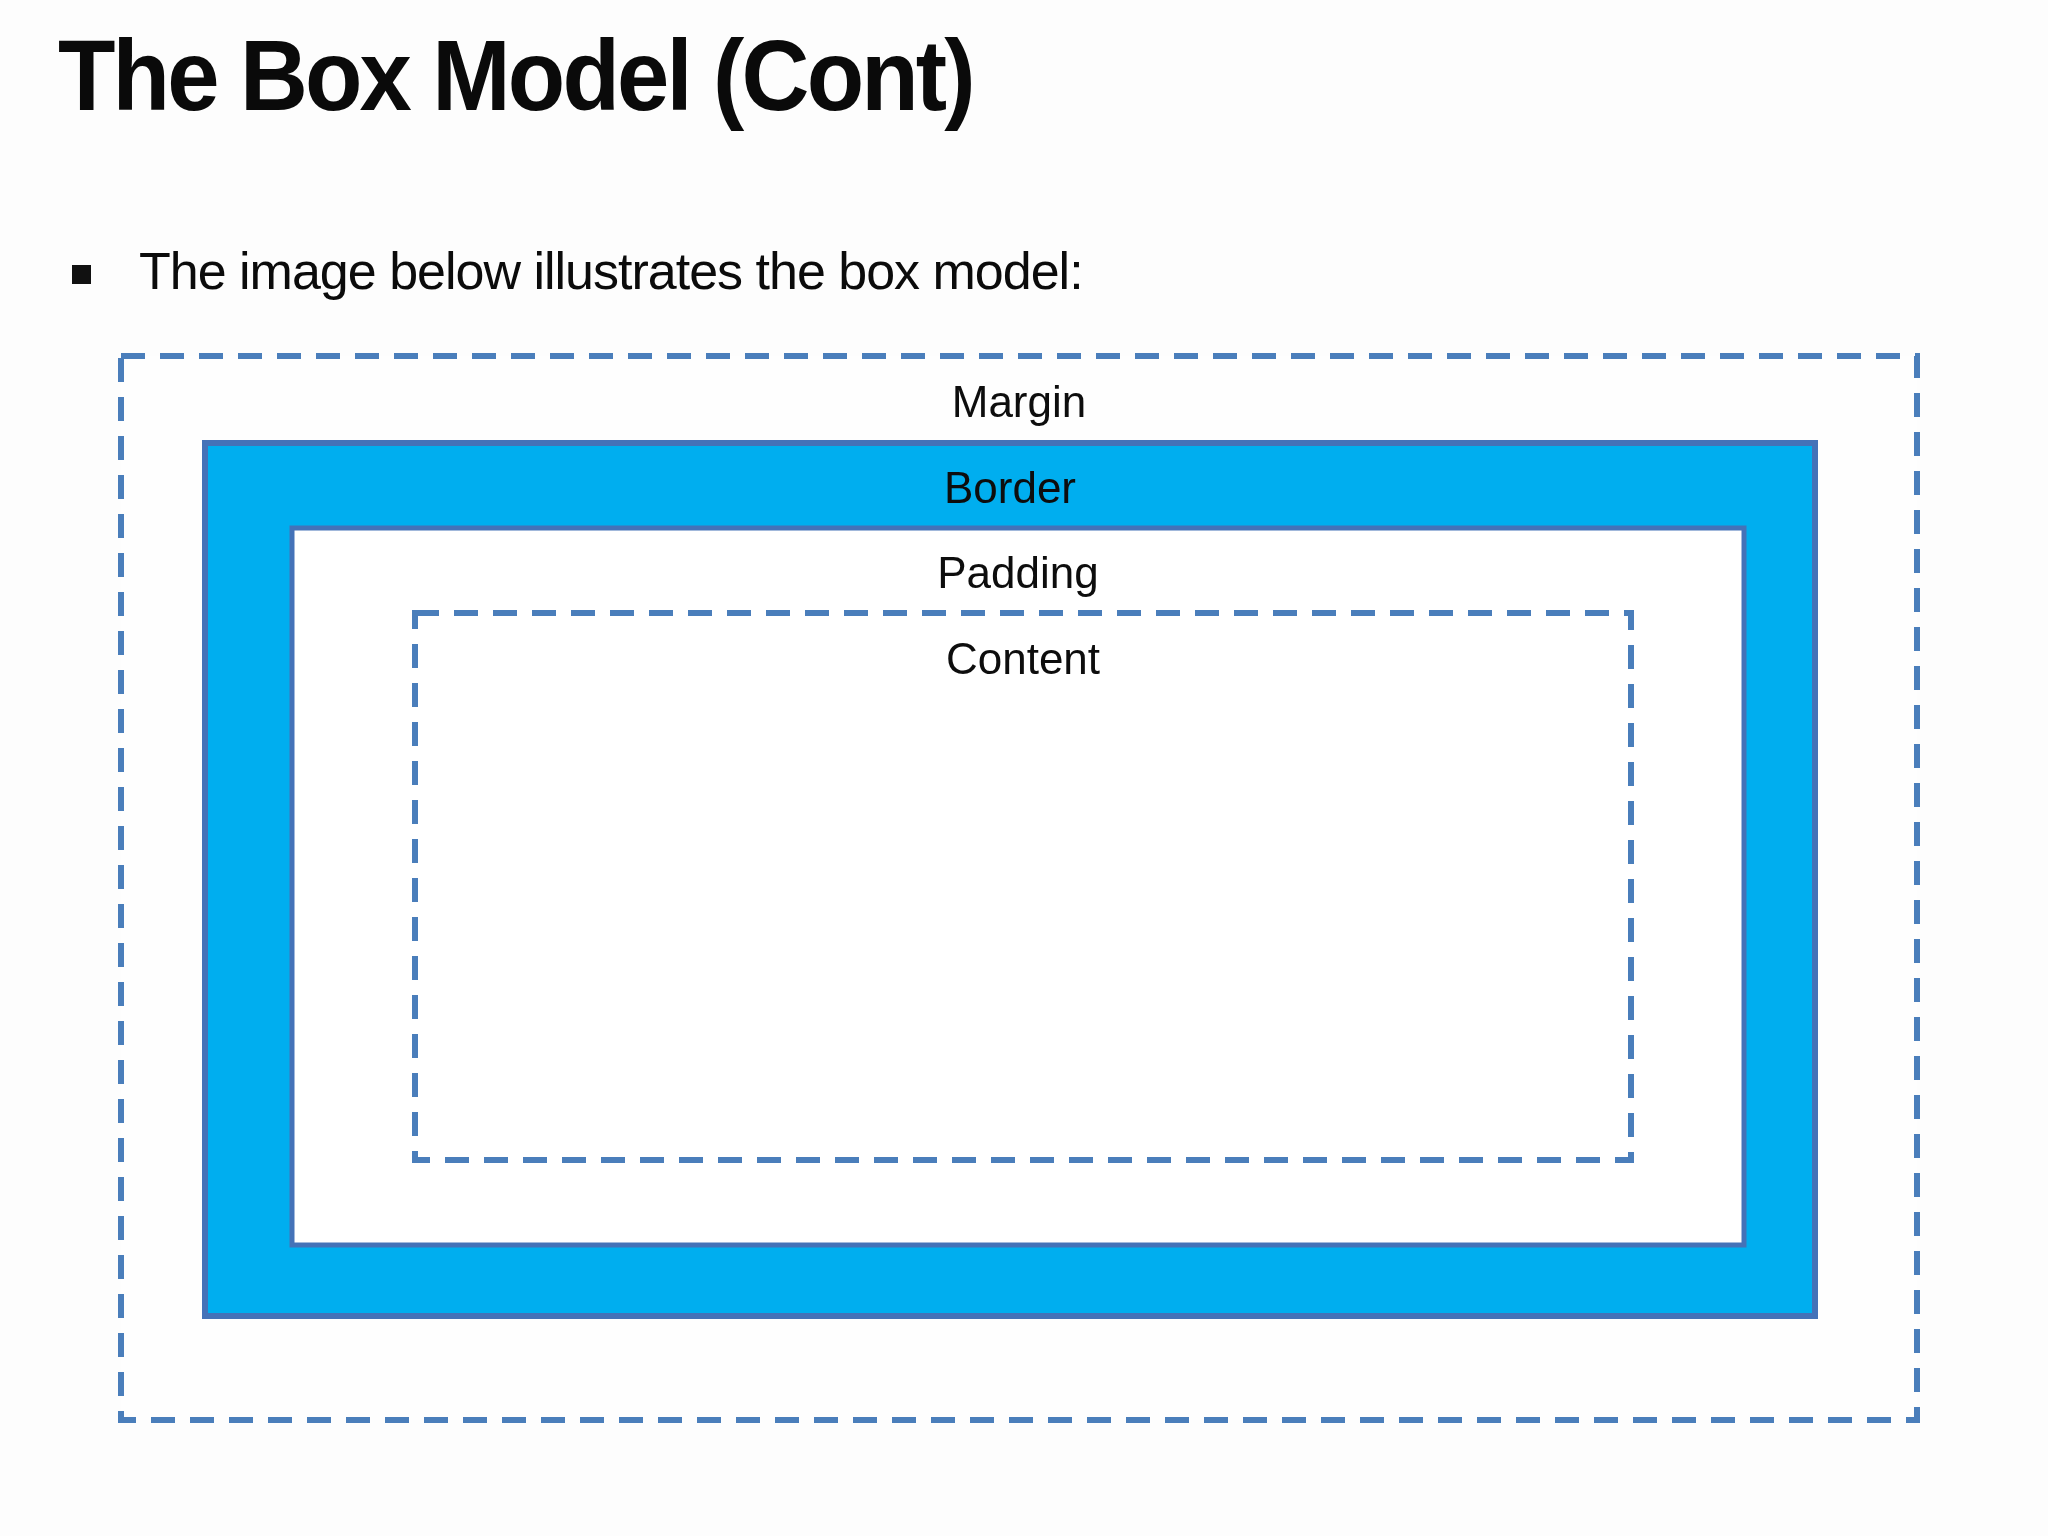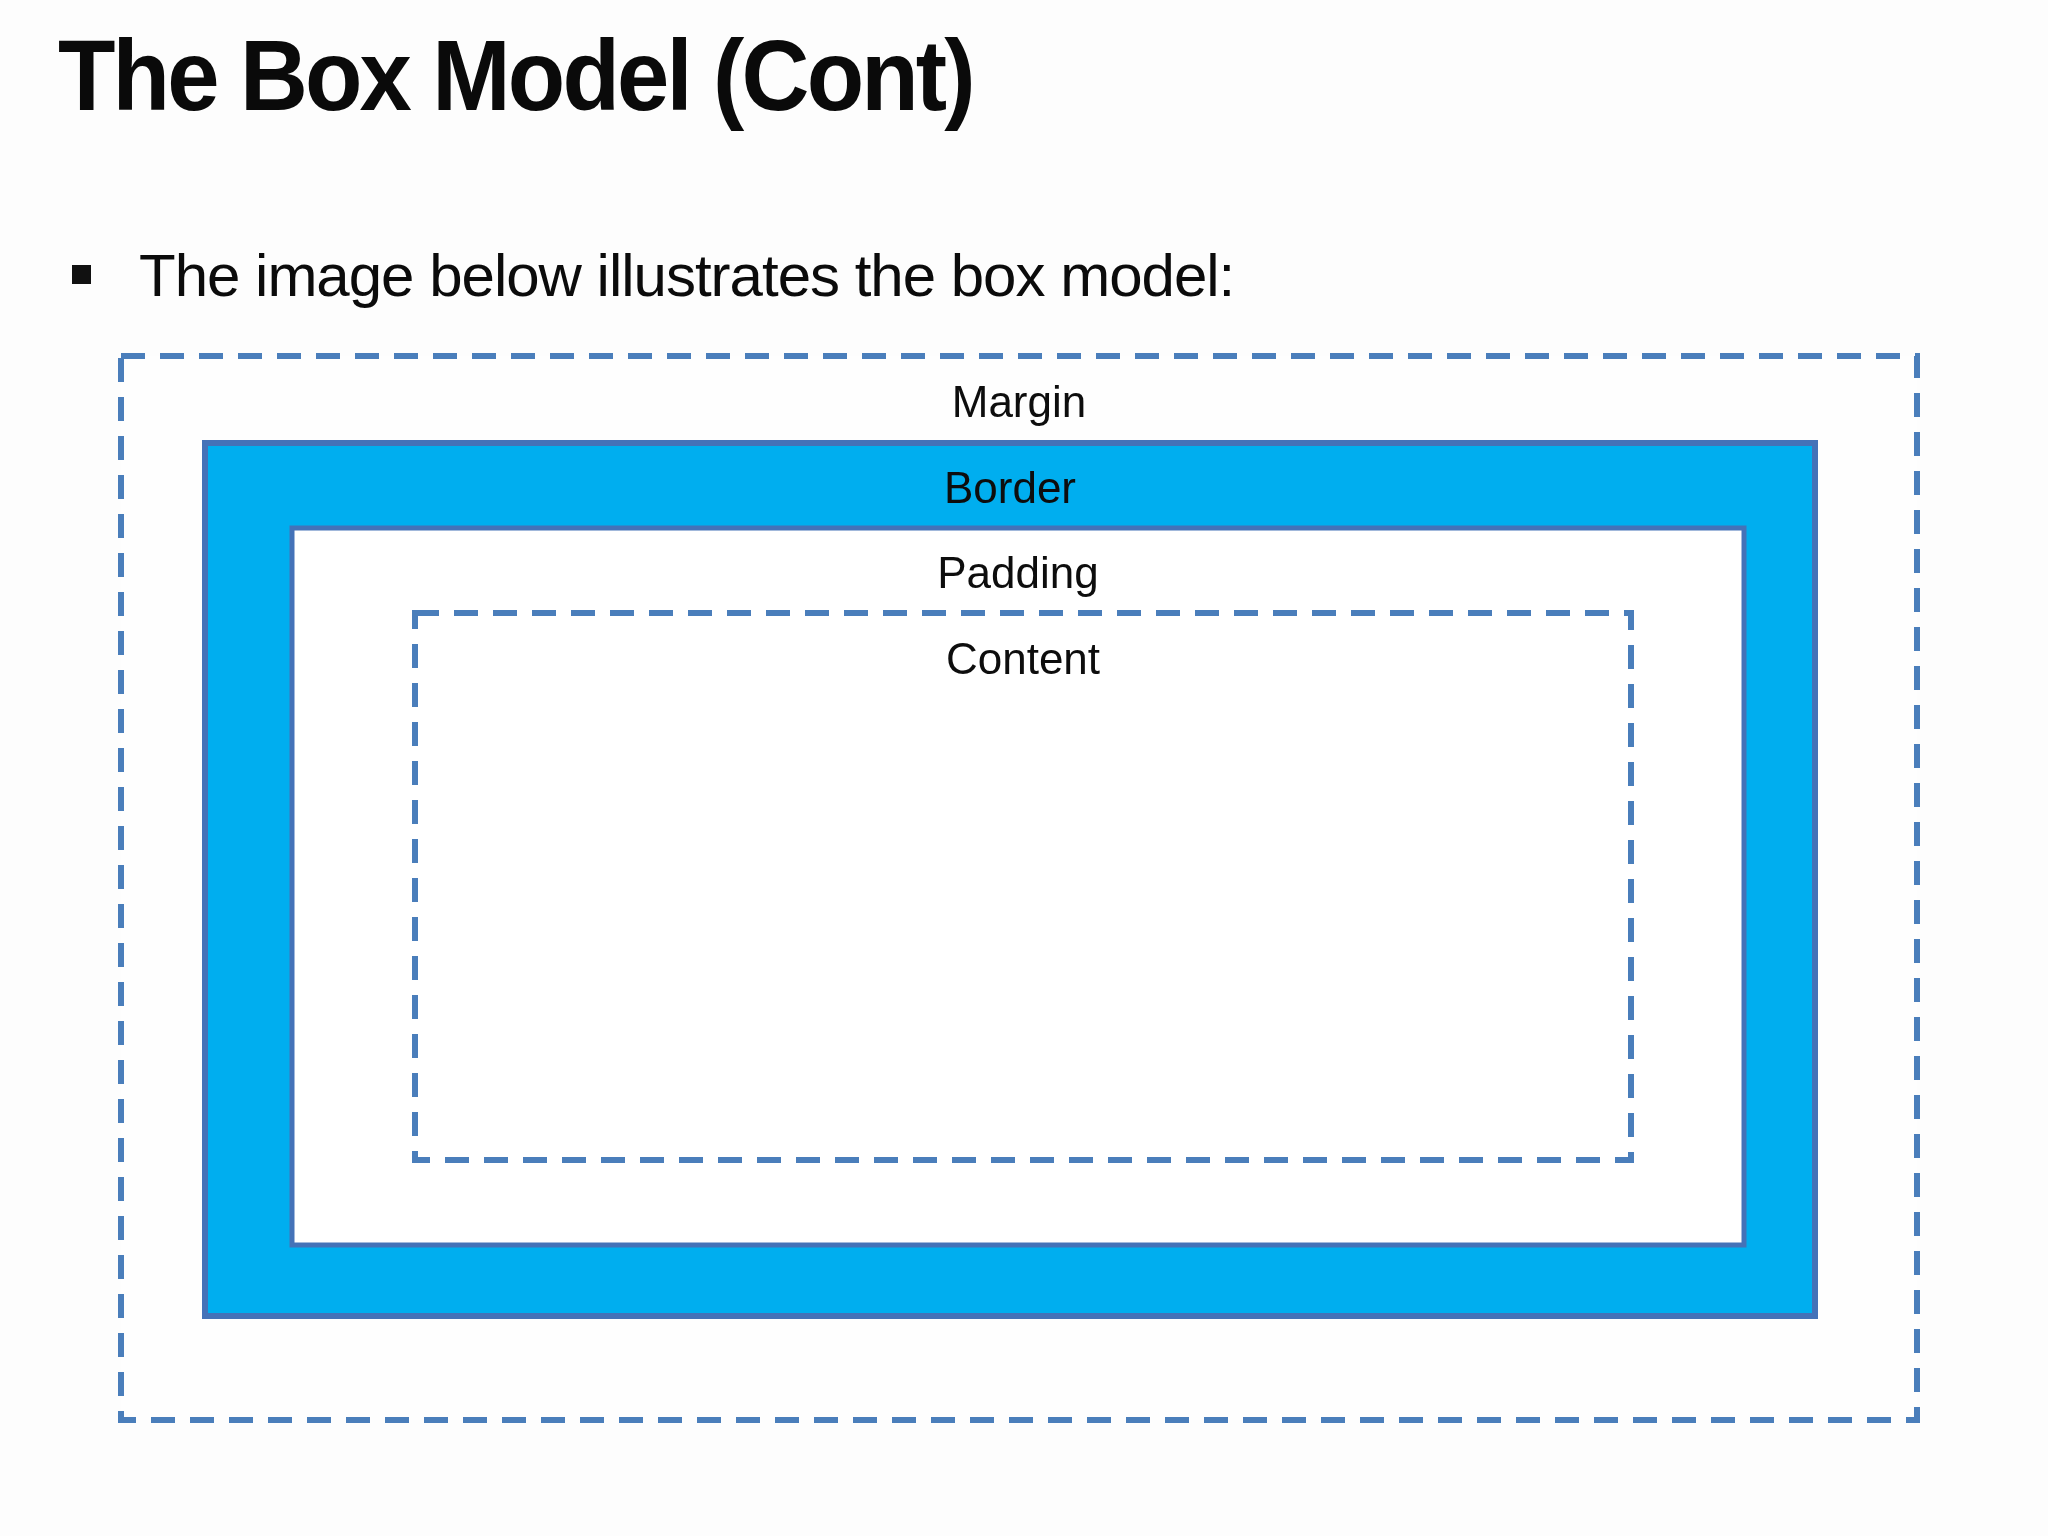--- a/index.html
+++ b/index.html
@@ -40,21 +40,21 @@
   }
   .bullet-marker {
     width: 19px;
     height: 19px;
     background: #111;
     margin-top: 25px;
     margin-right: 48px;
     flex: 0 0 auto;
   }
   .bullet-text {
-    font-size: 60px;
+    font-size: 52px;
     letter-spacing: -1px;
     line-height: 1.2;
     color: #0b0b0b;
   }
 
   .diagram {
     position: absolute;
     left: 118px;
     top: 353px;
   }

